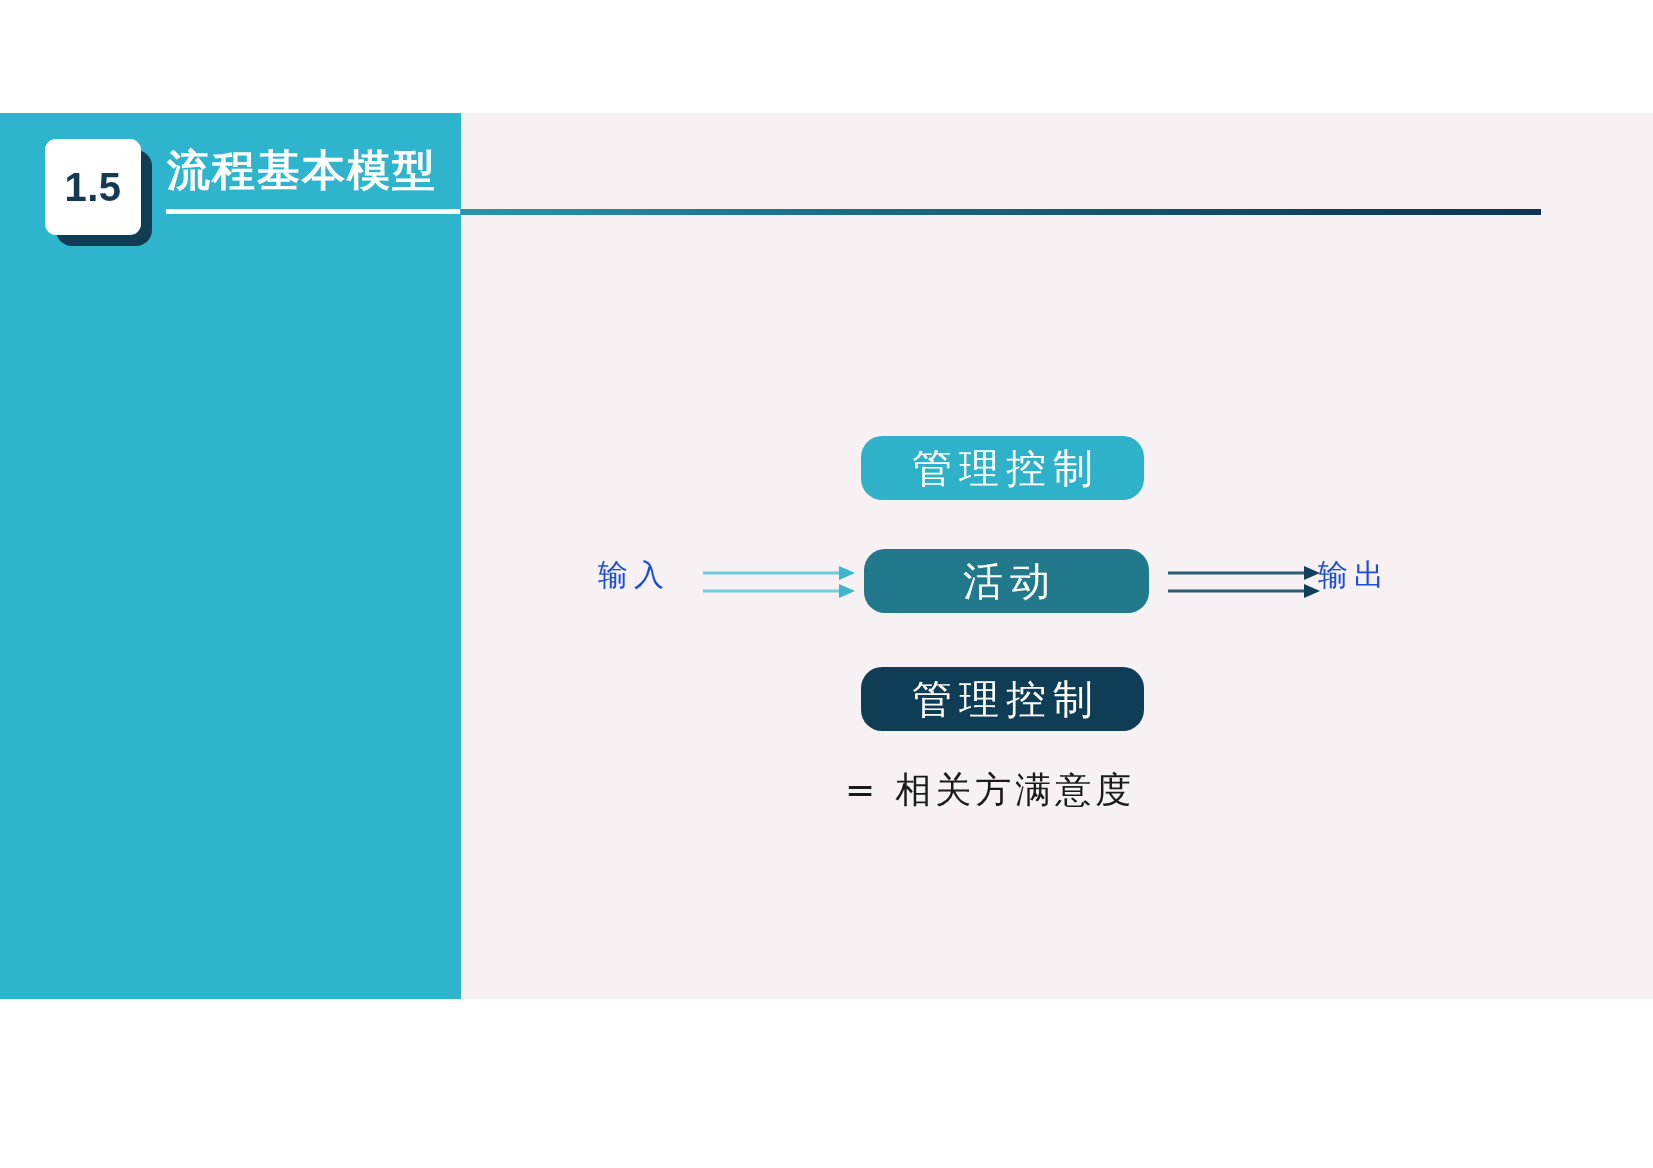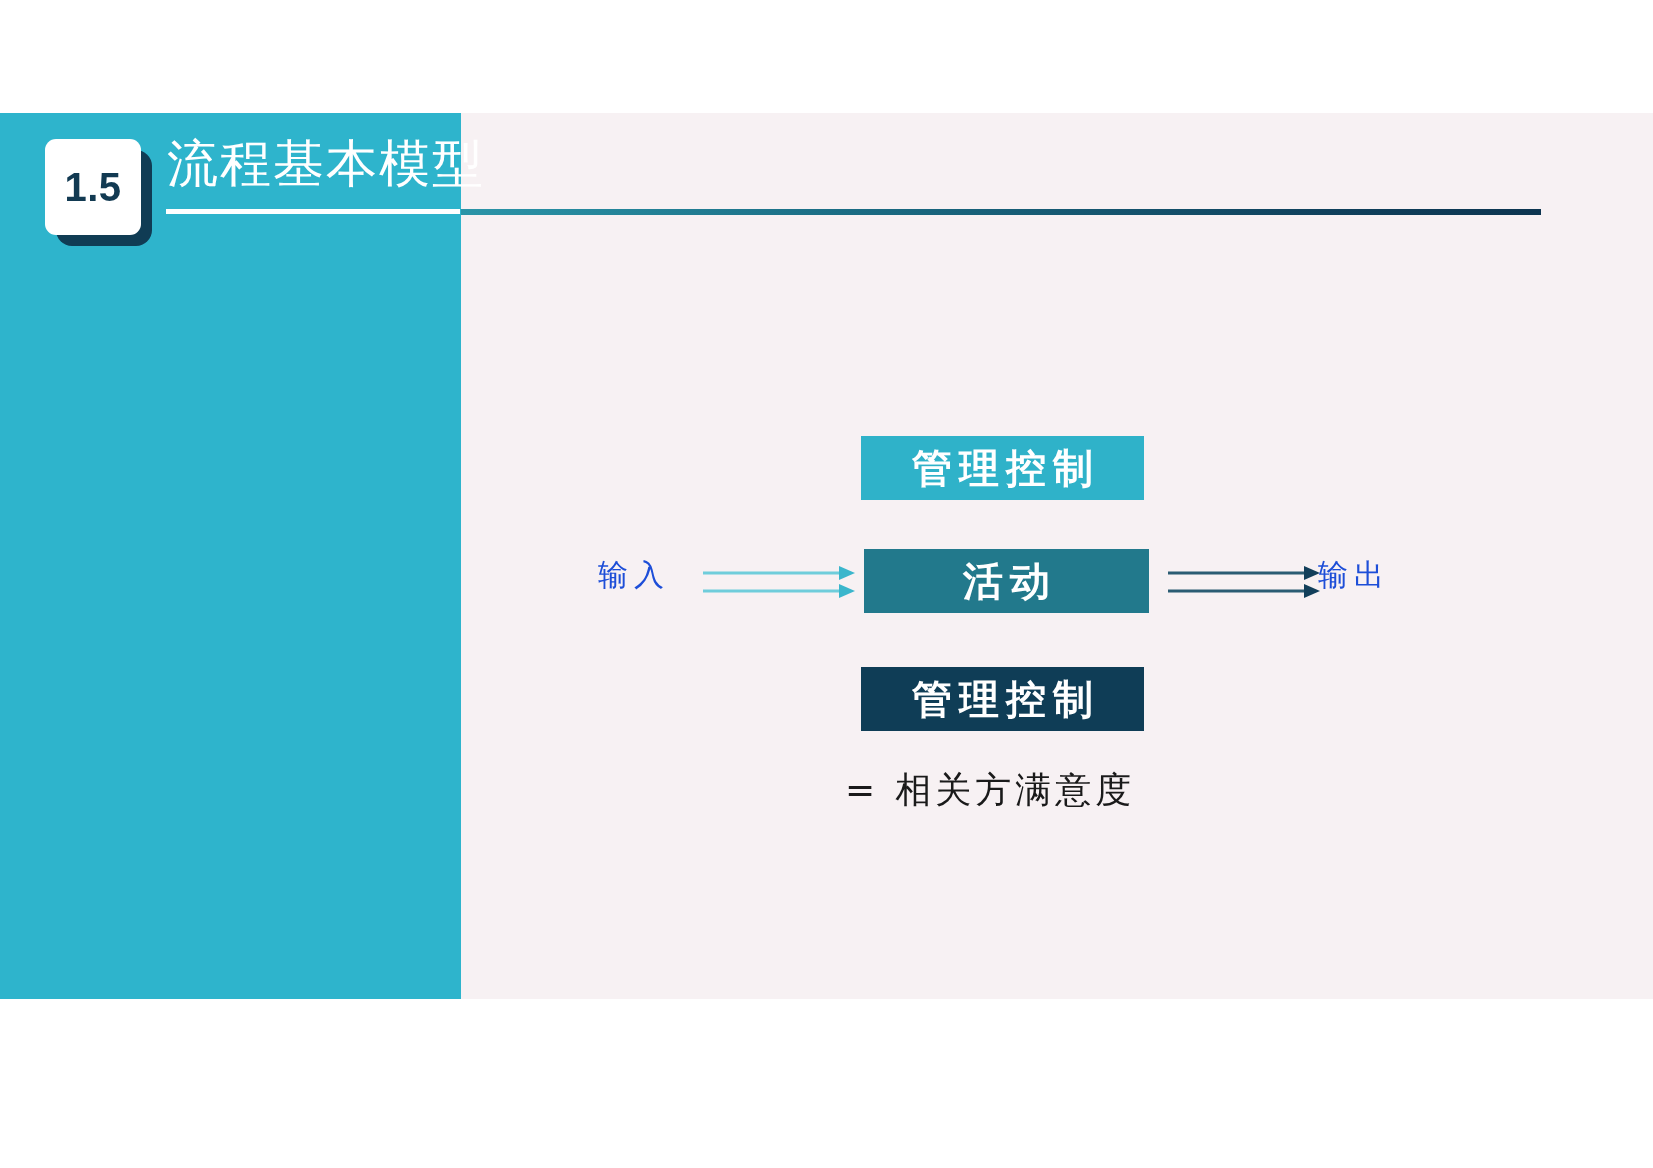--- a/index.html
+++ b/index.html
@@ -69,24 +69,24 @@
     font-size: 40px;
     font-weight: 700;
     color: #123a52;
     letter-spacing: 0.5px;
     line-height: 1;
   }
   
   .title {
     position: absolute;
     left: 167px;
-    top: 136px;
-    font-family: "DejaVu Sans", "Liberation Sans", sans-serif;
-    font-size: 51px;
-    font-weight: 400;
+    top: 147px;
+    font-family: "DejaVu Sans", "Liberation Sans", sans-serif;
+    font-size: 43px;
+    font-weight: 700;
     color: #ffffff;
     letter-spacing: 2px;
     line-height: 1.1;
     white-space: nowrap;
   }
   .title-rule-white {
     position: absolute;
     left: 166px;
     top: 209px;
     width: 294px;
@@ -105,22 +105,23 @@
   .box {
     position: absolute;
     display: flex;
     align-items: center;
     justify-content: center;
     font-family: "DejaVu Sans", "Liberation Sans", sans-serif;
     color: #ffffff;
     letter-spacing: 7px;
     text-indent: 7px;
     font-size: 40px;
-    font-weight: 700;
-    white-space: nowrap;
+    font-weight: 400;
+    white-space: nowrap;
+    border-radius: 21px;
   }
   .box-control {
     left: 861px;
     top: 436px;
     width: 283px;
     height: 64px;
     background: #2fb2c9;
   }
   .box-activity {
     left: 864px;

